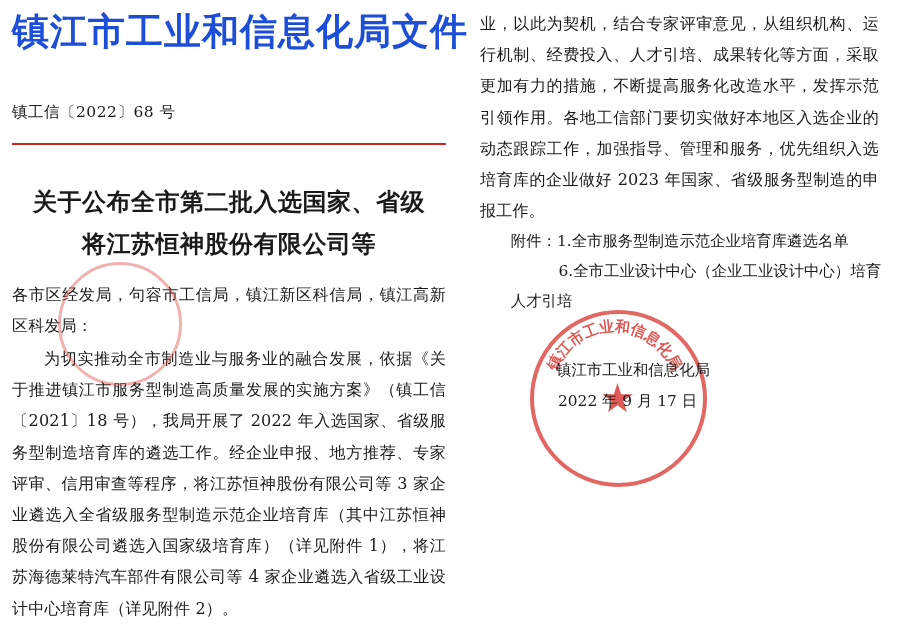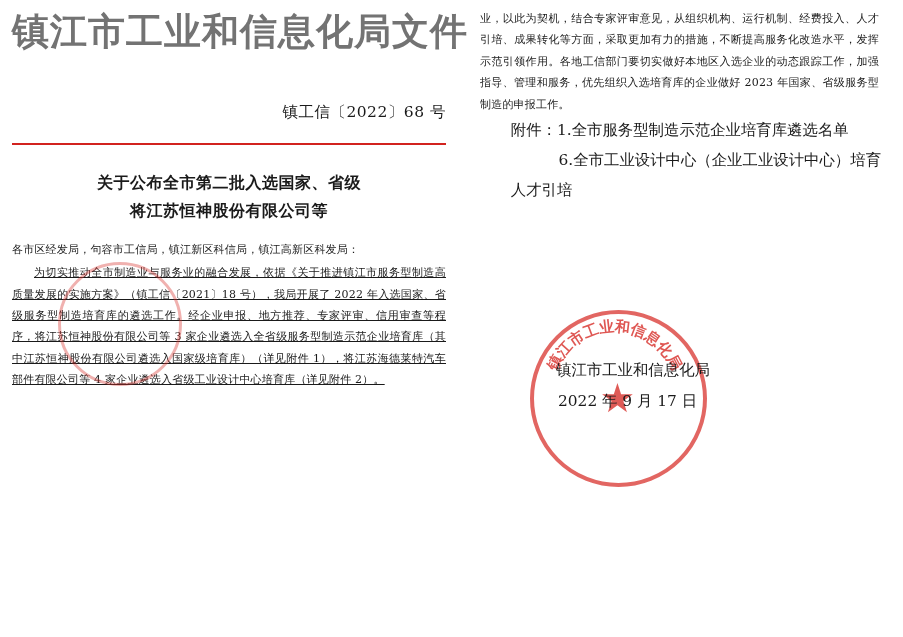--- a/index.html
+++ b/index.html
@@ -33,68 +33,67 @@
     width: 433px;
     padding: 0 24px 0 10px;
   }
 
   
   .masthead {
     text-align: center;
     padding-top: 10px;
   }
   .masthead-title {
-    color: #737373;
+    color: #1d4ed8;
     font-family: "DejaVu Serif", "Liberation Serif", serif;
     font-weight: bold;
     font-size: 37px;
     letter-spacing: 1px;
     line-height: 1.18;
     white-space: nowrap;
   }
   .doc-number {
-    text-align: right;
+    text-align: left;
     font-size: 15.5px;
     margin-top: 48px;
     letter-spacing: 0.5px;
     color: #1a1a1a;
   }
   .red-rule {
     margin-top: 20px;
     height: 2px;
     background: #d2231f;
     width: 100%;
   }
 
   
   .doc-title {
     text-align: center;
-    font-size: 16px;
+    font-size: 24px;
     font-weight: bold;
     line-height: 1.75;
-    margin-top: 24px;
+    margin-top: 36px;
     letter-spacing: 0.5px;
   }
   .doc-title .line {
     display: block;
     white-space: nowrap;
   }
 
   
   .body-text p {
-    font-size: 11px;
+    font-size: 16px;
     line-height: 1.95;
     margin: 0;
     text-align: justify;
     text-justify: inter-ideograph;
     letter-spacing: 0.2px;
   }
   .indent {
     text-indent: 2em;
-    text-decoration: underline;
   }
   .col-left .body-text {
     margin-top: 14px;
   }
   .col-left .body-text p + p {
     margin-top: 2px;
   }
   .col-right .body-text p {
     margin: 0;
   }

